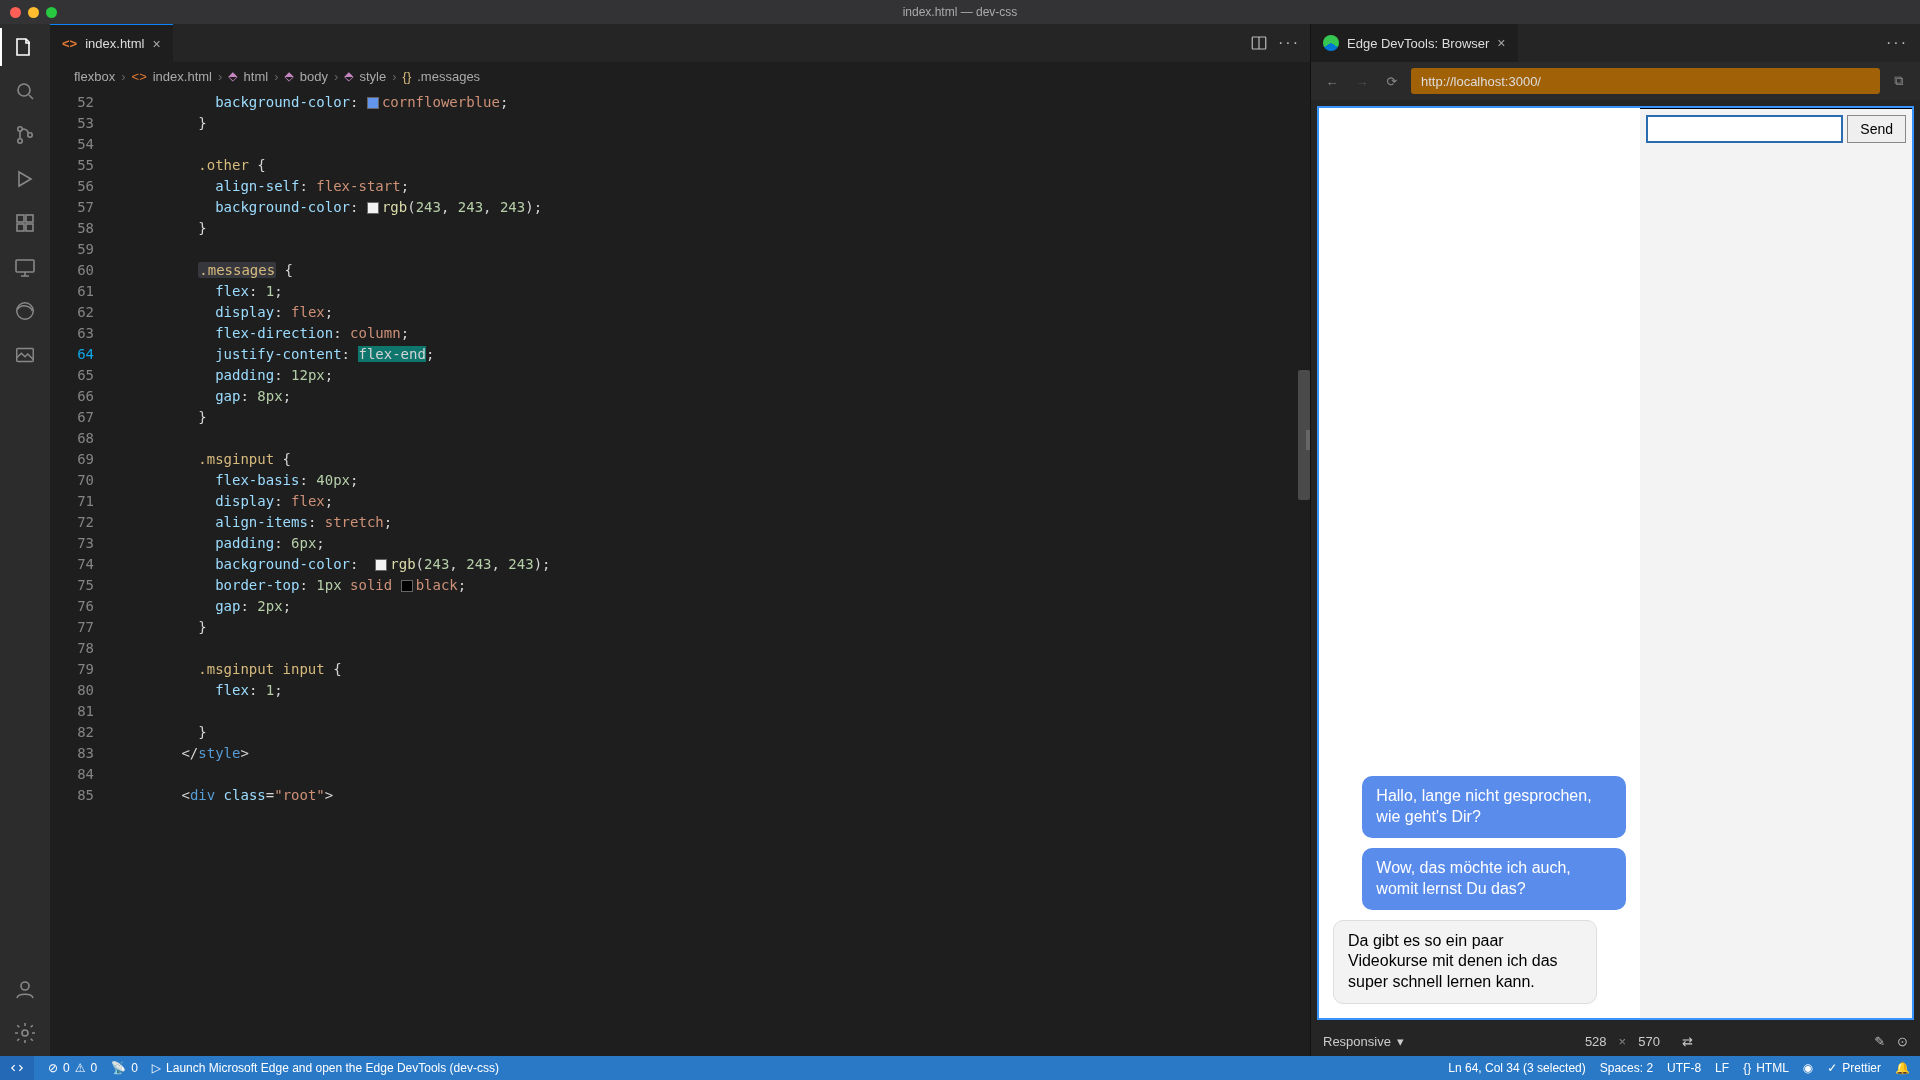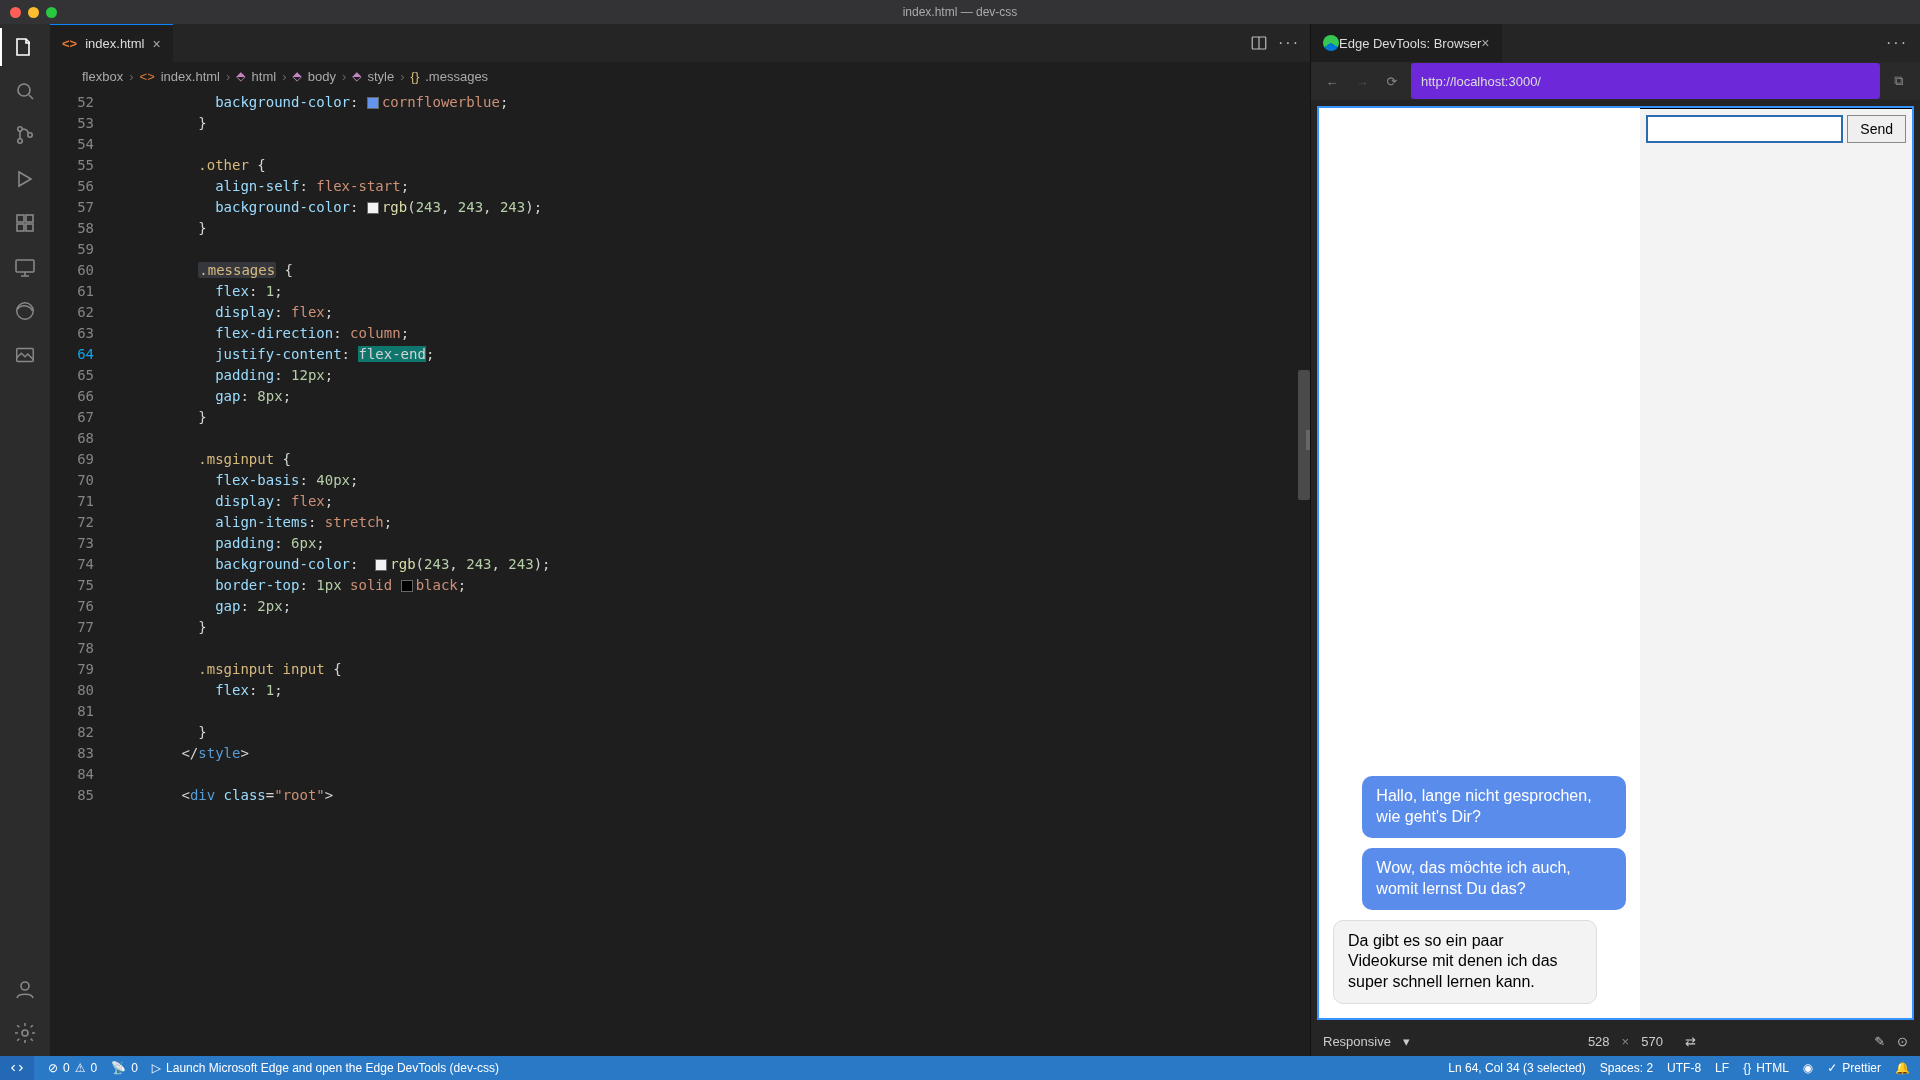--- a/index.html
+++ b/index.html
@@ -23,21 +23,21 @@
   .activitybar .spacer { flex: 1; }
 
   
   .editor-col { flex: 1; display: flex; flex-direction: column; min-width: 0; background: #1e1e1e; }
   .tabbar { height: 38px; background: #252526; display: flex; align-items: center; }
   .tab { height: 38px; display: flex; align-items: center; gap: 8px; padding: 0 12px; background: #1e1e1e; color: #ddd; font-size: 13px; border-top: 1px solid transparent; }
   .tab.active { border-top: 1px solid #0a84ff; }
   .tab .ficon { color: #e37933; font-weight: bold; font-size: 13px; }
   .tab .close { color: #aaa; font-size: 14px; }
   .tabbar .split-actions { margin-left: auto; display: flex; gap: 10px; padding-right: 10px; color: #bbb; }
-  .breadcrumb { height: 28px; display: flex; align-items: center; gap: 6px; padding: 0 32px; font-size: 13px; color: #aaa; background: #1e1e1e; }
+  .breadcrumb { height: 28px; display: flex; align-items: center; gap: 6px; padding: 0 24px; font-size: 13px; color: #aaa; background: #1e1e1e; }
   .breadcrumb .sep { color: #666; }
   .breadcrumb .ic-html { color: #e37933; }
   .breadcrumb .ic-tag { color: #c586c0; font-size: 12px; }
   .breadcrumb .ic-class { color: #d7ba7d; }
 
   .code-wrap { flex: 1; display: flex; position: relative; overflow: hidden; }
   .gutter { width: 60px; text-align: right; padding-right: 16px; color: #858585; font-family: "Menlo","Consolas",monospace; font-size: 14px; line-height: 21px; user-select: none; padding-top: 2px; }
   .gutter .ln { height: 21px; }
   .gutter .ln.cur { color: #0ea5e9; }
   .code { flex:1; font-family: "Menlo","Consolas",monospace; font-size: 14px; line-height: 21px; white-space: pre; color:#d4d4d4; padding-top:2px; padding-left: 4px; }
@@ -53,43 +53,43 @@
   .tok-sel-highlight { background: rgba(100,100,120,.35); border-radius:2px; padding:0 1px; }
   .sel { background: #0f766e; }
   .color-swatch { display:inline-block; width:12px; height:12px; border:1px solid #666; vertical-align:middle; margin-right:3px; }
 
   .vscroll { position:absolute; right:0; top:280px; width:12px; height:130px; background:#4a4a4a; border-radius:2px; }
   .drag-handle { position:absolute; right:-4px; top:340px; width:8px; height:20px; background:#666; }
 
   
   .devtools-col { width: 610px; display:flex; flex-direction:column; background:#252526; border-left:1px solid #111; }
   .dt-tabbar { height:38px; display:flex; align-items:center; background:#252526; }
-  .dt-tab { display:flex; align-items:center; padding:12px 12px; height:38px; background:#1e1e1e; color:#ddd; font-size:13px; }
+  .dt-tab { display:flex; align-items:center; gap:8px; padding:12px 12px; height:38px; background:#1e1e1e; color:#ddd; font-size:13px; }
   .dt-tab .edge-icon { width:16px; height:16px; background: conic-gradient(#36c752 0 120deg,#0078d4 120deg 240deg,#36c752 240deg 360deg); border-radius:50%; }
   .dt-tab .close { color:#aaa; font-size:14px; }
   .dt-actions { margin-left:auto; padding-right:12px; color:#bbb; }
 
   .dt-nav { height:38px; display:flex; align-items:center; gap:8px; padding:0 10px; background:#2a2a2a; color:#aaa; font-size:13px; }
   .dt-nav .navbtn { width:22px; text-align:center; color:#888; }
-  .dt-nav .url { flex:1; background:#6d28d9; color:#ddd; height:36px; border-radius:3px; display:flex; align-items:center; padding:0 10px; font-size:13px; }
+  .dt-nav .url { flex:1; background:#a16207; color:#ddd; height:26px; border-radius:3px; display:flex; align-items:center; padding:0 10px; font-size:13px; }
 
   .dt-viewport { flex:1; background:#fff; margin:6px; border:2px solid #3794ff; display:flex; flex-direction:row; position:relative; }
   .messages { flex:1; display:flex; flex-direction:column; justify-content:flex-end; gap:10px; padding:14px; }
   .bubble { max-width:90%; padding:10px 14px; border-radius:10px; font-size:16px; line-height:1.3; color:#000; }
   .bubble.me { align-self:flex-end; background:#5a8cec; color:#fff; }
   .bubble.other { align-self:flex-start; background:#f3f3f3; border:1px solid #ddd; }
   .msginput { display:flex; gap:4px; padding:6px; border-top:1px solid #000; background:#f3f3f3; }
   .msginput input { flex:1; height:28px; border:2px solid #2b6cb0; background:#fff; padding:0 6px; font-size:14px; outline:none; }
   .msginput button { height:28px; padding:0 12px; background:#efefef; border:1px solid #888; font-size:14px; }
 
   .dt-footer { height:30px; background:#252526; display:flex; align-items:center; padding:0 12px; gap:12px; color:#ccc; font-size:13px; }
   .dt-footer .x { color:#888; }
   .dt-footer .spacer { flex:1; }
   .dt-footer .picker { color:#bbb; }
-  .dt-footer .resp { display:flex; align-items:center; gap:12px; }
+  .dt-footer .resp { display:flex; align-items:center; gap:6px; }
 
   
   .statusbar { height:24px; background:#2a79c7; display:flex; align-items:center; font-size:12px; color:#fff; gap:14px; padding:0 10px; }
   .statusbar .sep-flex { flex:1; }
   .statusbar .remote { background:#2369b5; margin:-0 0 0 -10px; padding:0 10px; height:100%; display:flex; align-items:center; }
   .statusbar .seg { display:flex; align-items:center; gap:5px; }
 
   svg { display:block; }
 </style>
 </head>

